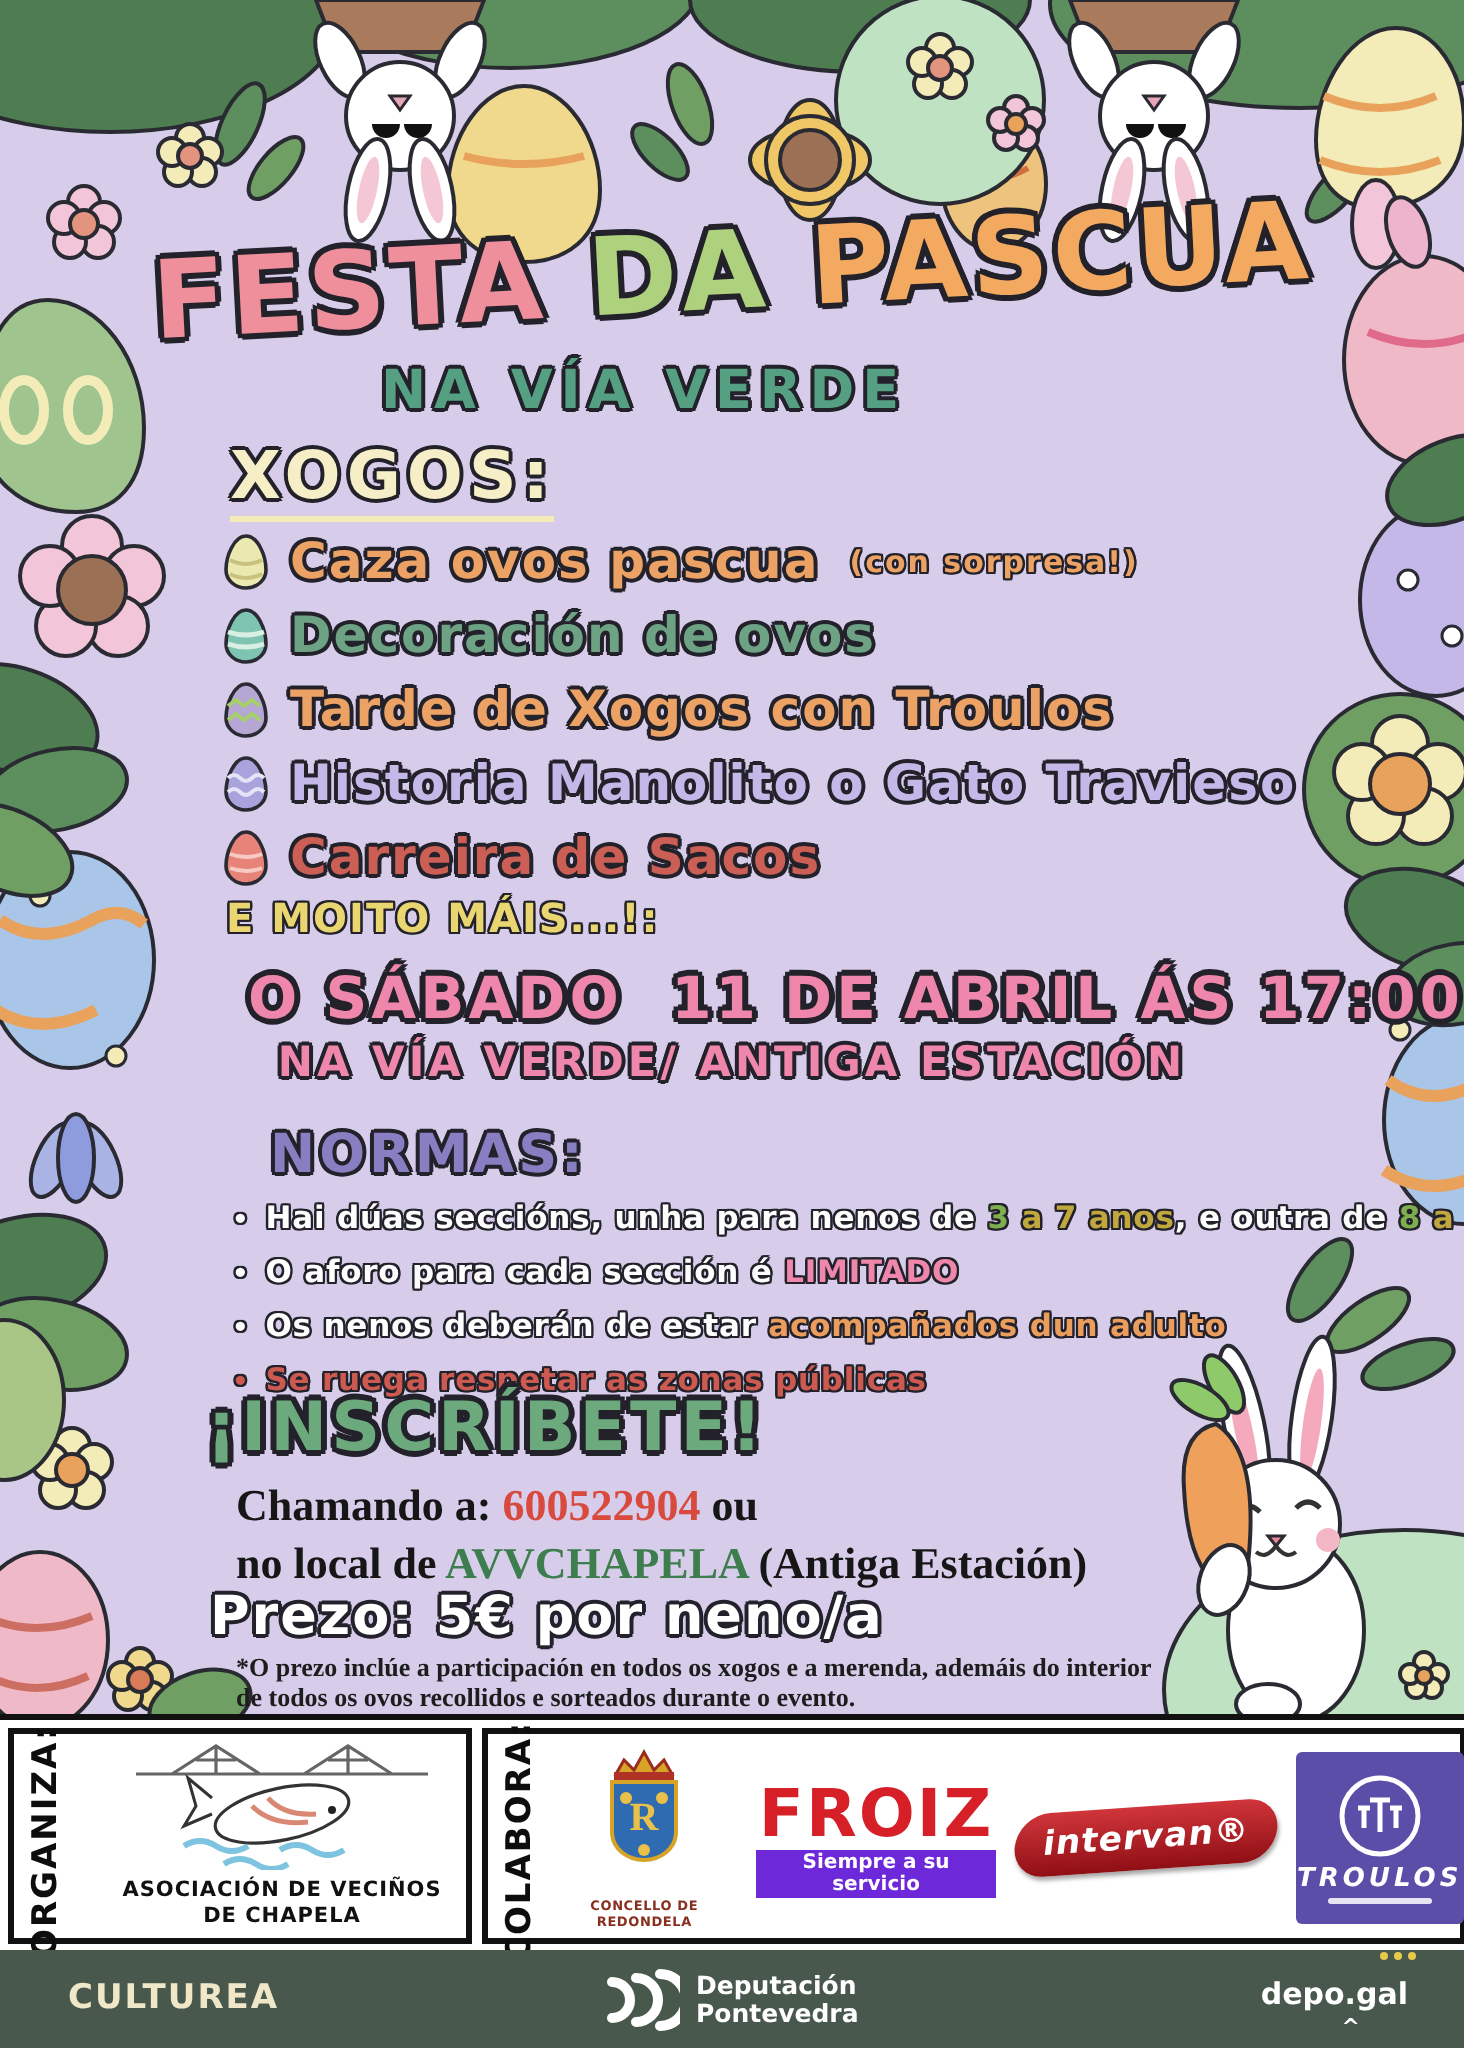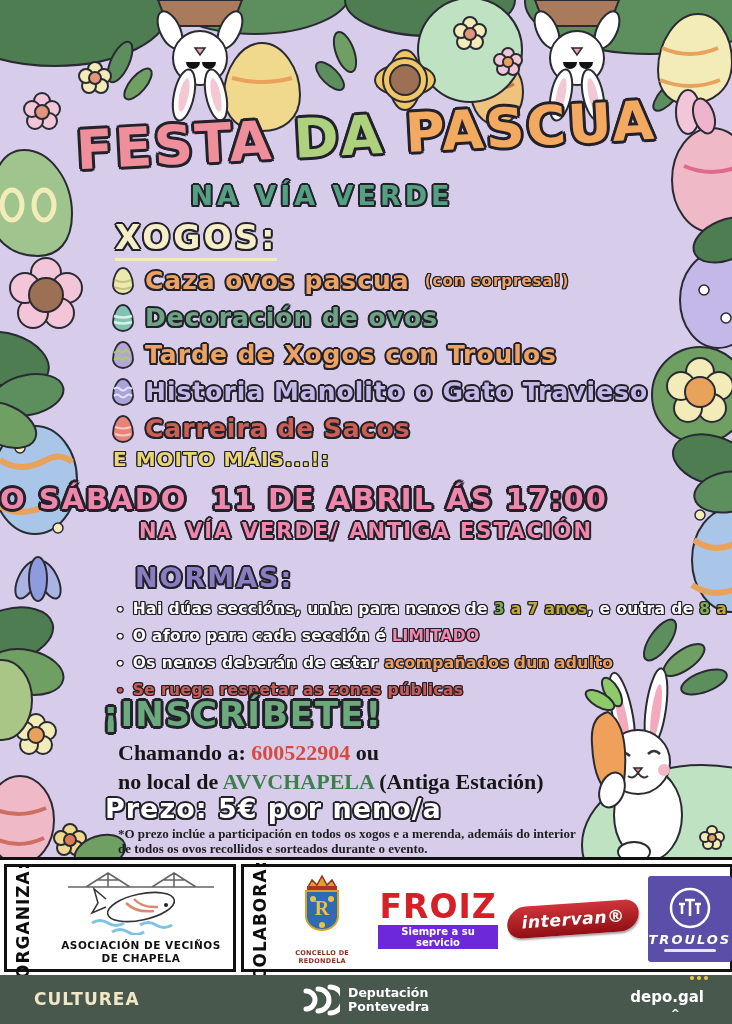--- a/index.html
+++ b/index.html
@@ -35,21 +35,21 @@
   .game-label{font-weight:800;font-size:25px;letter-spacing:1px;white-space:nowrap;}
   .game-note{font-weight:800;font-size:15px;letter-spacing:1px;margin-left:4px;}
   .c-orange{color:#eca265;}
   .c-teal{color:#6da284;}
   .c-lav{color:#c3b8e8;}
   .c-red{color:#cc5f55;}
 
   .more-line{position:absolute;left:113px;top:447px;font-weight:800;font-size:20px;
     letter-spacing:1px;color:#e9d671;}
 
-  .schedule1{position:absolute;top:482px;left:0;width:732px;text-align:left;
+  .schedule1{position:absolute;top:482px;left:0;width:732px;text-align:right;
     font-weight:800;font-size:29px;letter-spacing:2px;color:#ef87ac;white-space:pre;}
   .schedule2{position:absolute;top:519px;left:0;width:732px;text-align:center;
     font-weight:800;font-size:21px;letter-spacing:2px;color:#ef87ac;}
 
   .normas-heading{position:absolute;left:115px;top:562px;font-weight:800;font-size:27px;
     letter-spacing:2px;color:#8a7ec2;padding-left:20px;}
   .rules{position:absolute;left:116px;top:600px;}
   .rule-row{display:flex;align-items:baseline;gap:8px;height:27px;font-weight:800;font-size:15.5px;letter-spacing:.4px;white-space:nowrap;}
   .rule-bullet{font-size:13px;}
   .rw{color:#fdfdfd;}

